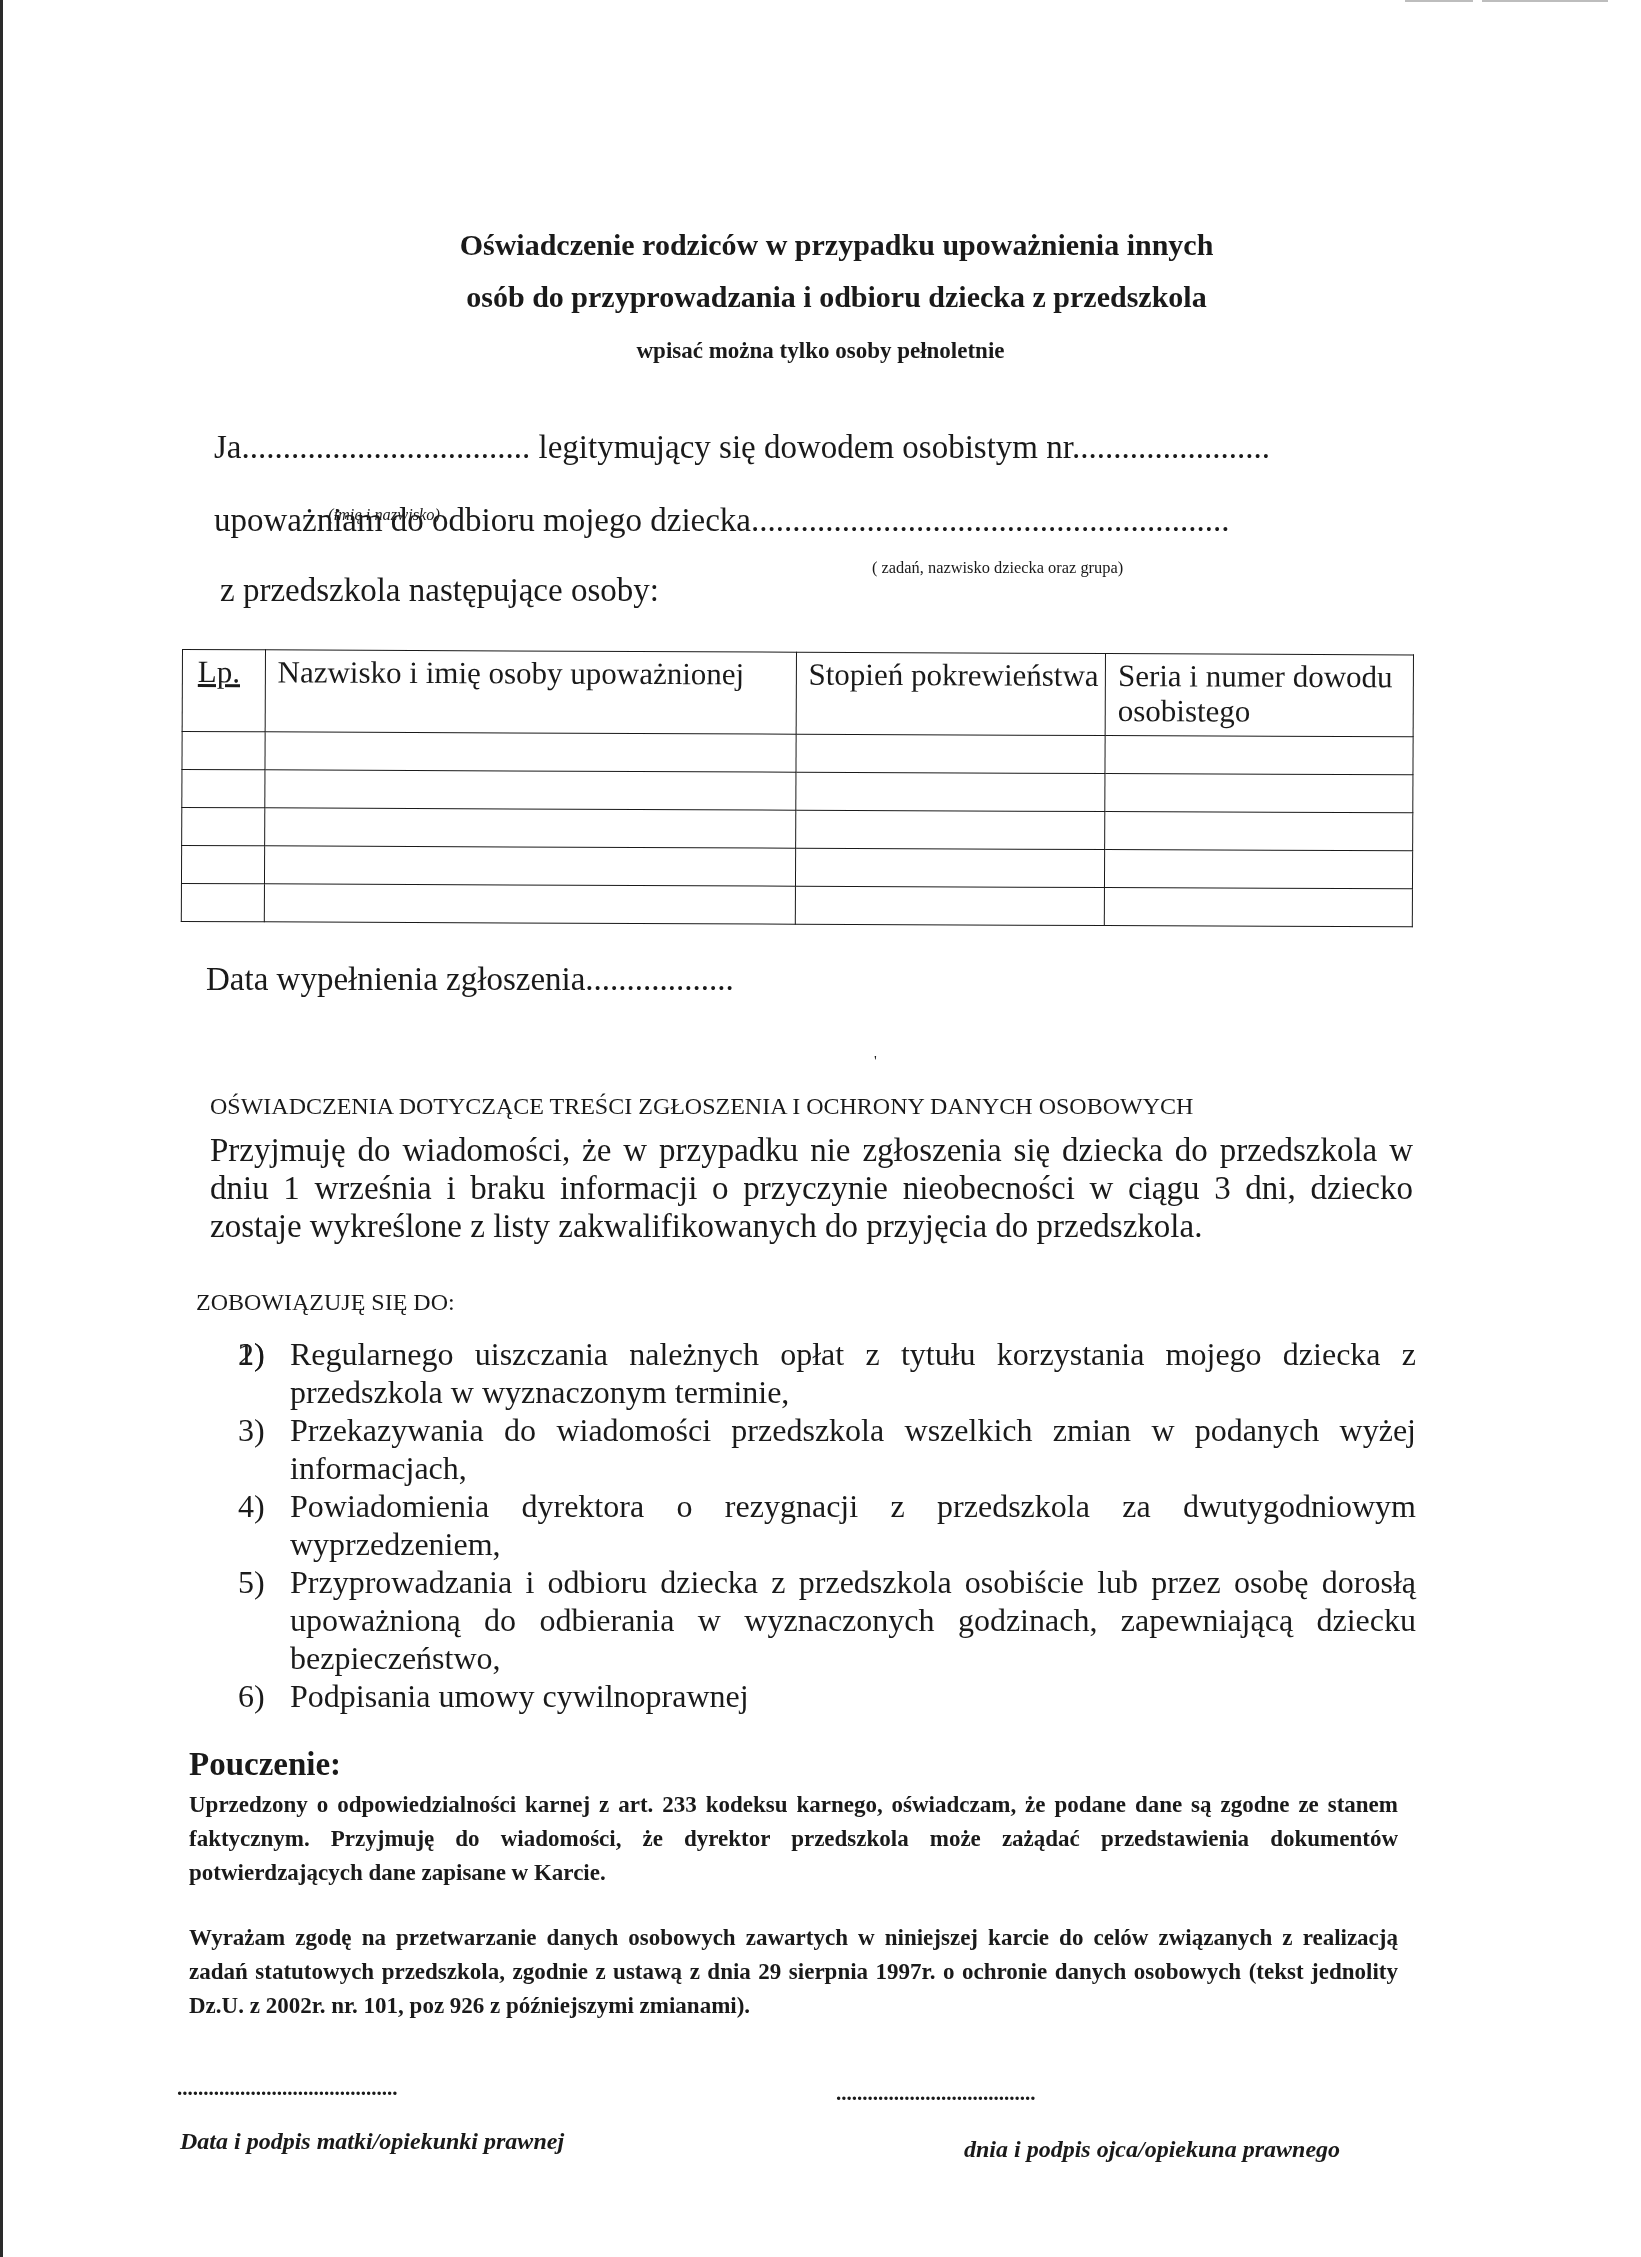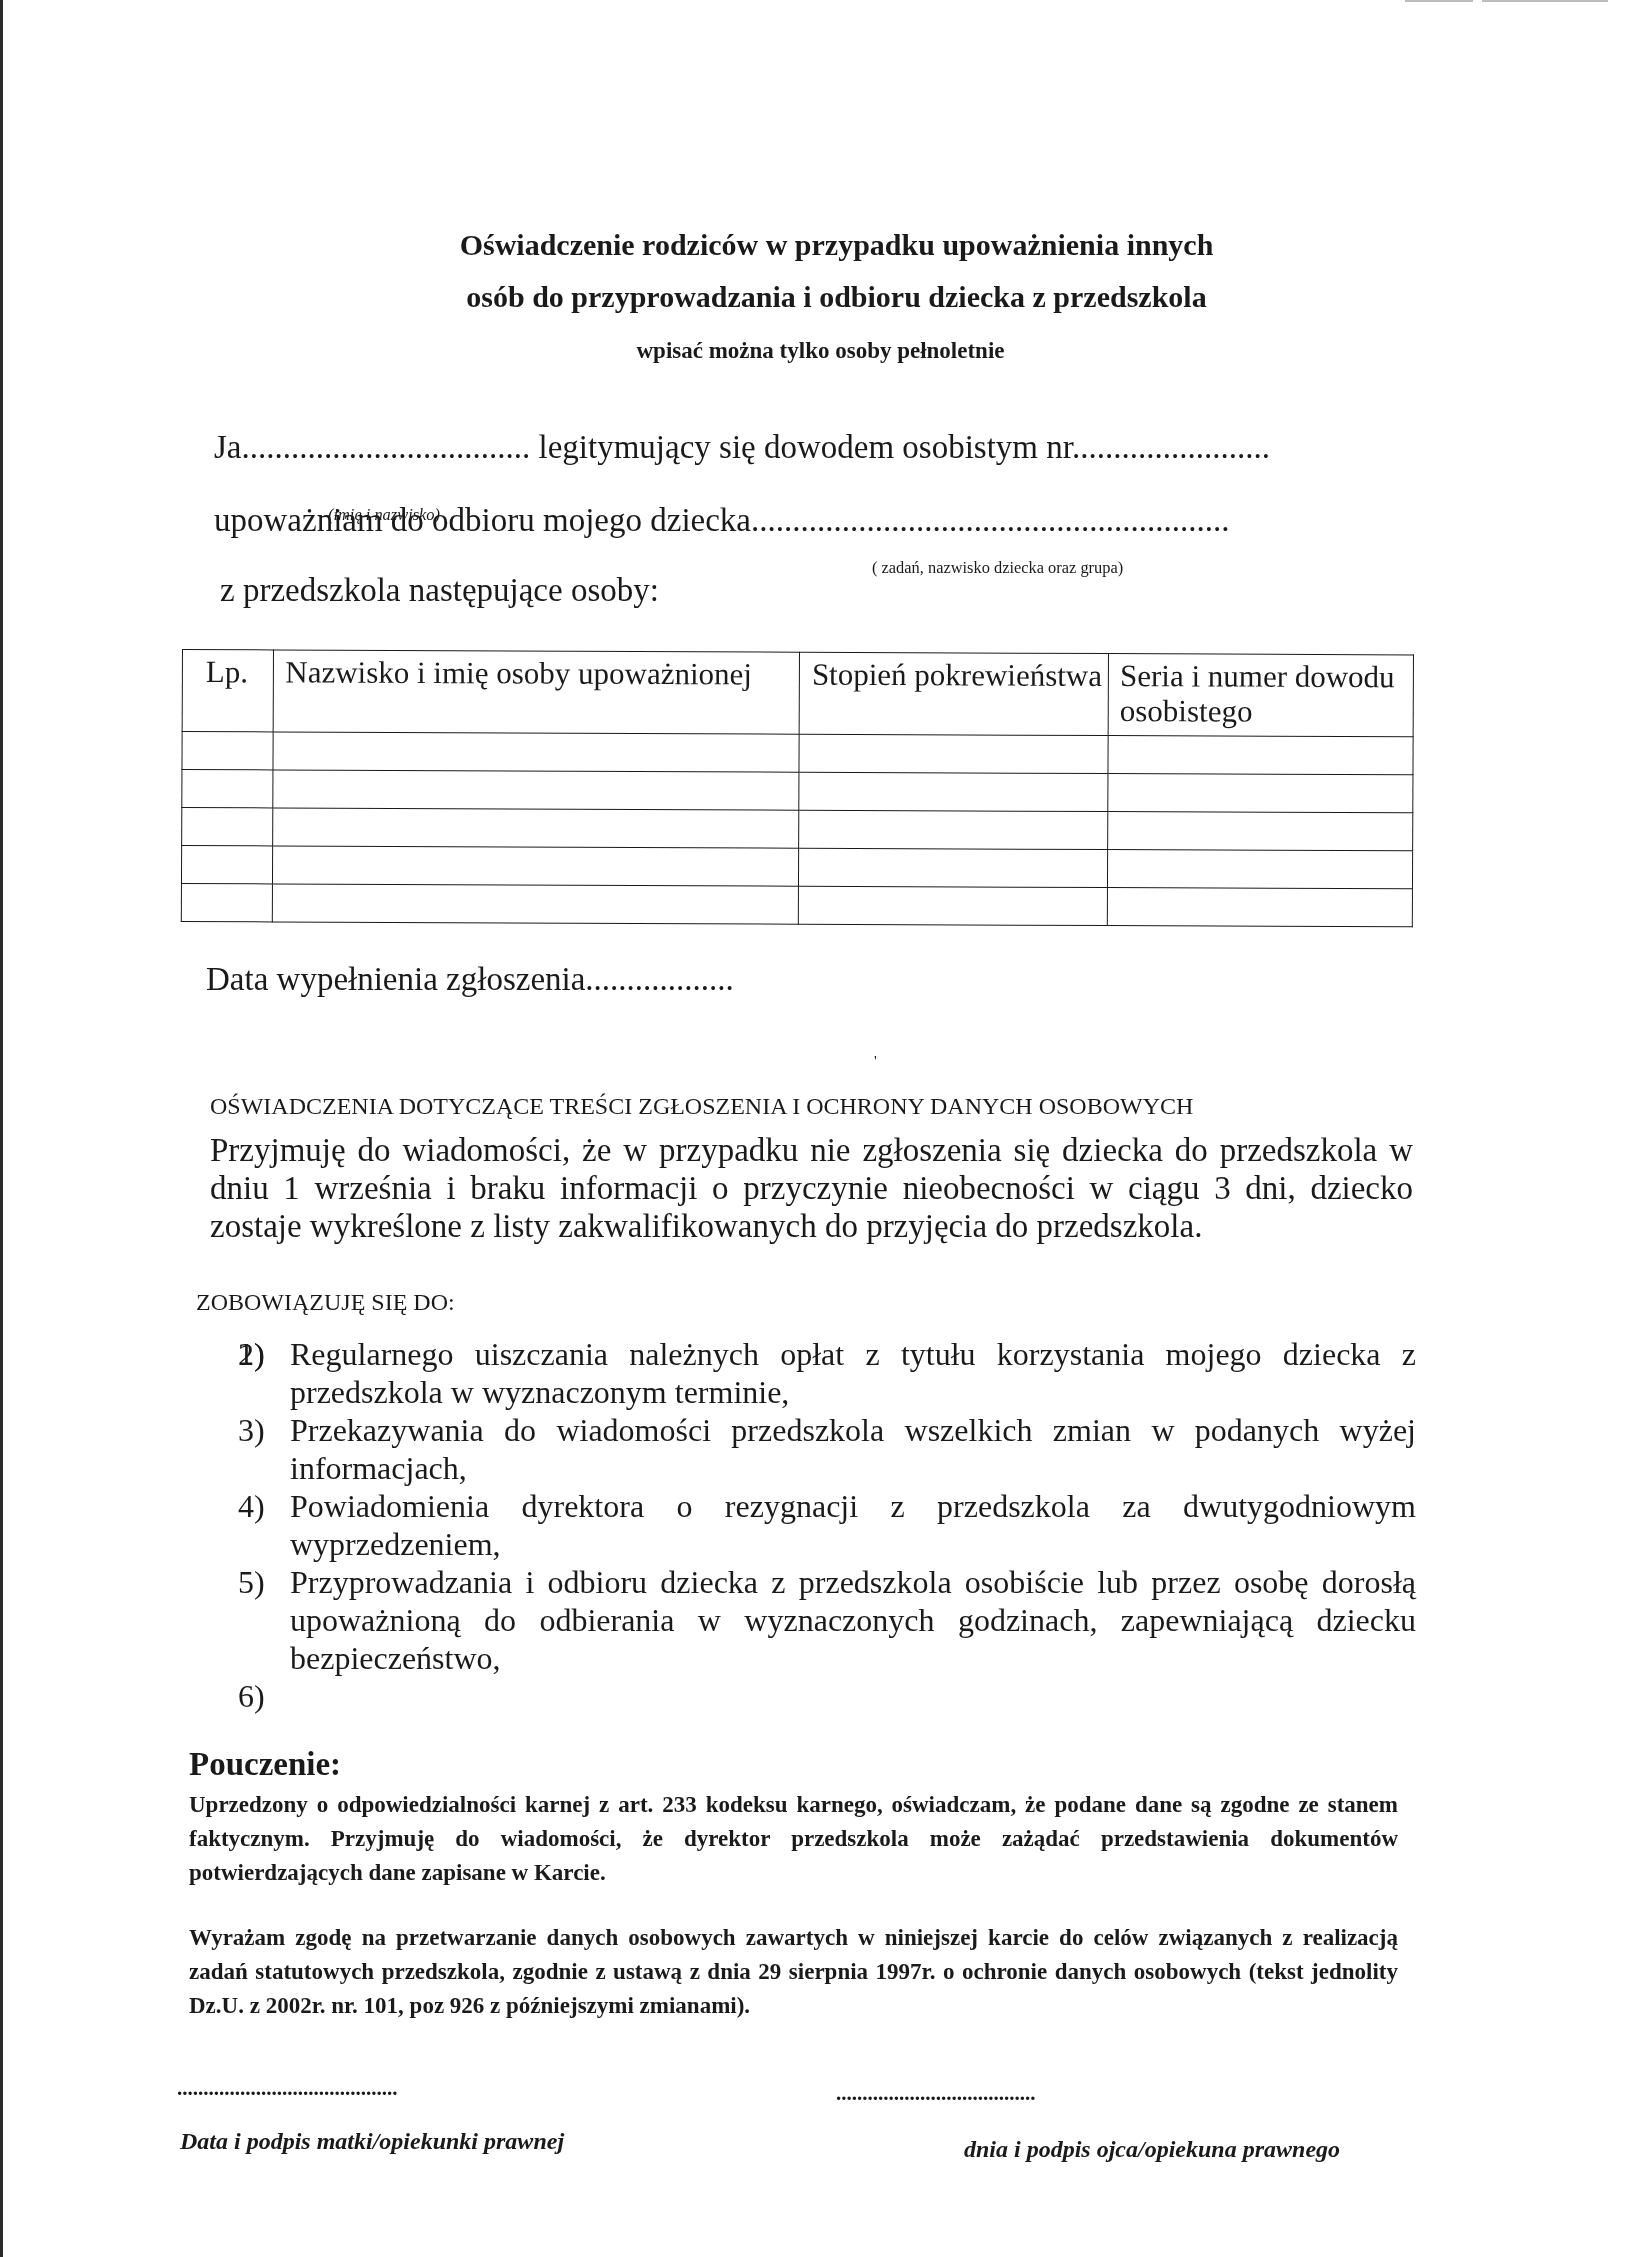--- a/index.html
+++ b/index.html
@@ -16,21 +16,21 @@
   .hint { font-style: italic; font-size: 16.4px; }
   .hint2 { font-size: 16.4px; }
 
   
   .tbl { position: absolute; left: 182px; top: 649px; width: 1232px; border-collapse: collapse;
          font-size: 31px; transform: rotate(0.25deg); transform-origin: left top; }
   .tbl th, .tbl td { border: 1.9px solid #1a1a1a; padding: 0; vertical-align: top; }
   .tbl th { font-weight: normal; text-align: left; padding: 3.9px 0 3.9px 11.6px; line-height: 35px; height: 73px; }
   .tbl td { height: 37px; }
   .c1 { width: 69px; } .c2 { width: 544px; } .c3 { width: 305px; } .c4 { width: 307px; }
-  .tbl th.c1 { padding-left: 23px; }
+  .tbl th.c1 { padding-left: 15px; text-decoration: underline; }
 
   .h-caps { font-weight: normal; font-size: 24px; }
   .para { font-size: 33px; left: 210px; width: 1203px; text-align: justify; line-height: 38px; white-space: normal; }
 
   .list { position: absolute; left: 238px; top: 1335px; width: 1178px; margin: 0; padding: 0; list-style: none; font-size: 32px; line-height: 38px; }
   .list li { position: relative; padding-left: 52px; text-align: justify; }
   .list li .num { position: absolute; left: 0; top: 0; }
 
   .pouczenie { font-weight: bold; font-size: 33px; }
   .bold-para { font-weight: bold; font-size: 23px; line-height: 34px; left: 189px; width: 1209px; text-align: justify; white-space: normal; }
@@ -110,21 +110,21 @@
 <div class="abs h-caps" style="left:210px;top:1093px;">OŚWIADCZENIA DOTYCZĄCE TREŚCI ZGŁOSZENIA I OCHRONY DANYCH OSOBOWYCH</div>
 <div class="abs para" style="top:1131px;">Przyjmuję do wiadomości, że w przypadku nie zgłoszenia się dziecka do przedszkola w dniu 1 września i braku informacji o przyczynie nieobecności w ciągu 3 dni, dziecko zostaje wykreślone z listy zakwalifikowanych do przyjęcia do przedszkola.</div>
 
 <div class="abs h-caps" style="left:196px;top:1289px;">ZOBOWIĄZUJĘ SIĘ DO:</div>
 <ul class="list" id="olist">
     <li><span class="num">1)</span></li>
     <li><span class="num">2)</span><span>Regularnego uiszczania należnych opłat z tytułu korzystania mojego dziecka z przedszkola w wyznaczonym terminie,</span></li>
     <li><span class="num">3)</span><span>Przekazywania do wiadomości przedszkola wszelkich zmian w podanych wyżej informacjach,</span></li>
     <li><span class="num">4)</span><span>Powiadomienia dyrektora o rezygnacji z przedszkola za dwutygodniowym wyprzedzeniem,</span></li>
     <li><span class="num">5)</span><span>Przyprowadzania i odbioru dziecka z przedszkola osobiście lub przez osobę dorosłą upoważnioną do odbierania w wyznaczonych godzinach, zapewniającą dziecku bezpieczeństwo,</span></li>
-    <li><span class="num">6)</span></li>
+    <li><span class="num">6)</span><span>Podpisania umowy cywilnoprawnej</span></li>
   </ul>
 
 <div class="abs pouczenie" style="left:189px;top:1746px;">Pouczenie:</div>
 <div class="abs bold-para" style="top:1788px;">Uprzedzony o odpowiedzialności karnej z art. 233 kodeksu karnego, oświadczam, że podane dane są zgodne ze stanem faktycznym. Przyjmuję do wiadomości, że dyrektor przedszkola może zażądać przedstawienia dokumentów potwierdzających dane zapisane w Karcie.</div>
 <div class="abs bold-para" style="top:1921px;">Wyrażam zgodę na przetwarzanie danych osobowych zawartych w niniejszej karcie do celów związanych z realizacją zadań statutowych przedszkola, zgodnie z ustawą z dnia 29 sierpnia 1997r. o ochronie danych osobowych (tekst jednolity Dz.U. z 2002r. nr. 101, poz 926 z późniejszymi zmianami).</div>
 
 <div class="abs sig-dots" style="left:177px;top:2076px;">..........................................</div>
 <div class="abs sig-label" style="left:180px;top:2128px;">Data i podpis matki/opiekunki prawnej</div>
 <div class="abs sig-dots" style="left:836px;top:2081px;">......................................</div>
 <div class="abs sig-label" style="left:964px;top:2136px;">dnia i  podpis ojca/opiekuna prawnego</div>

